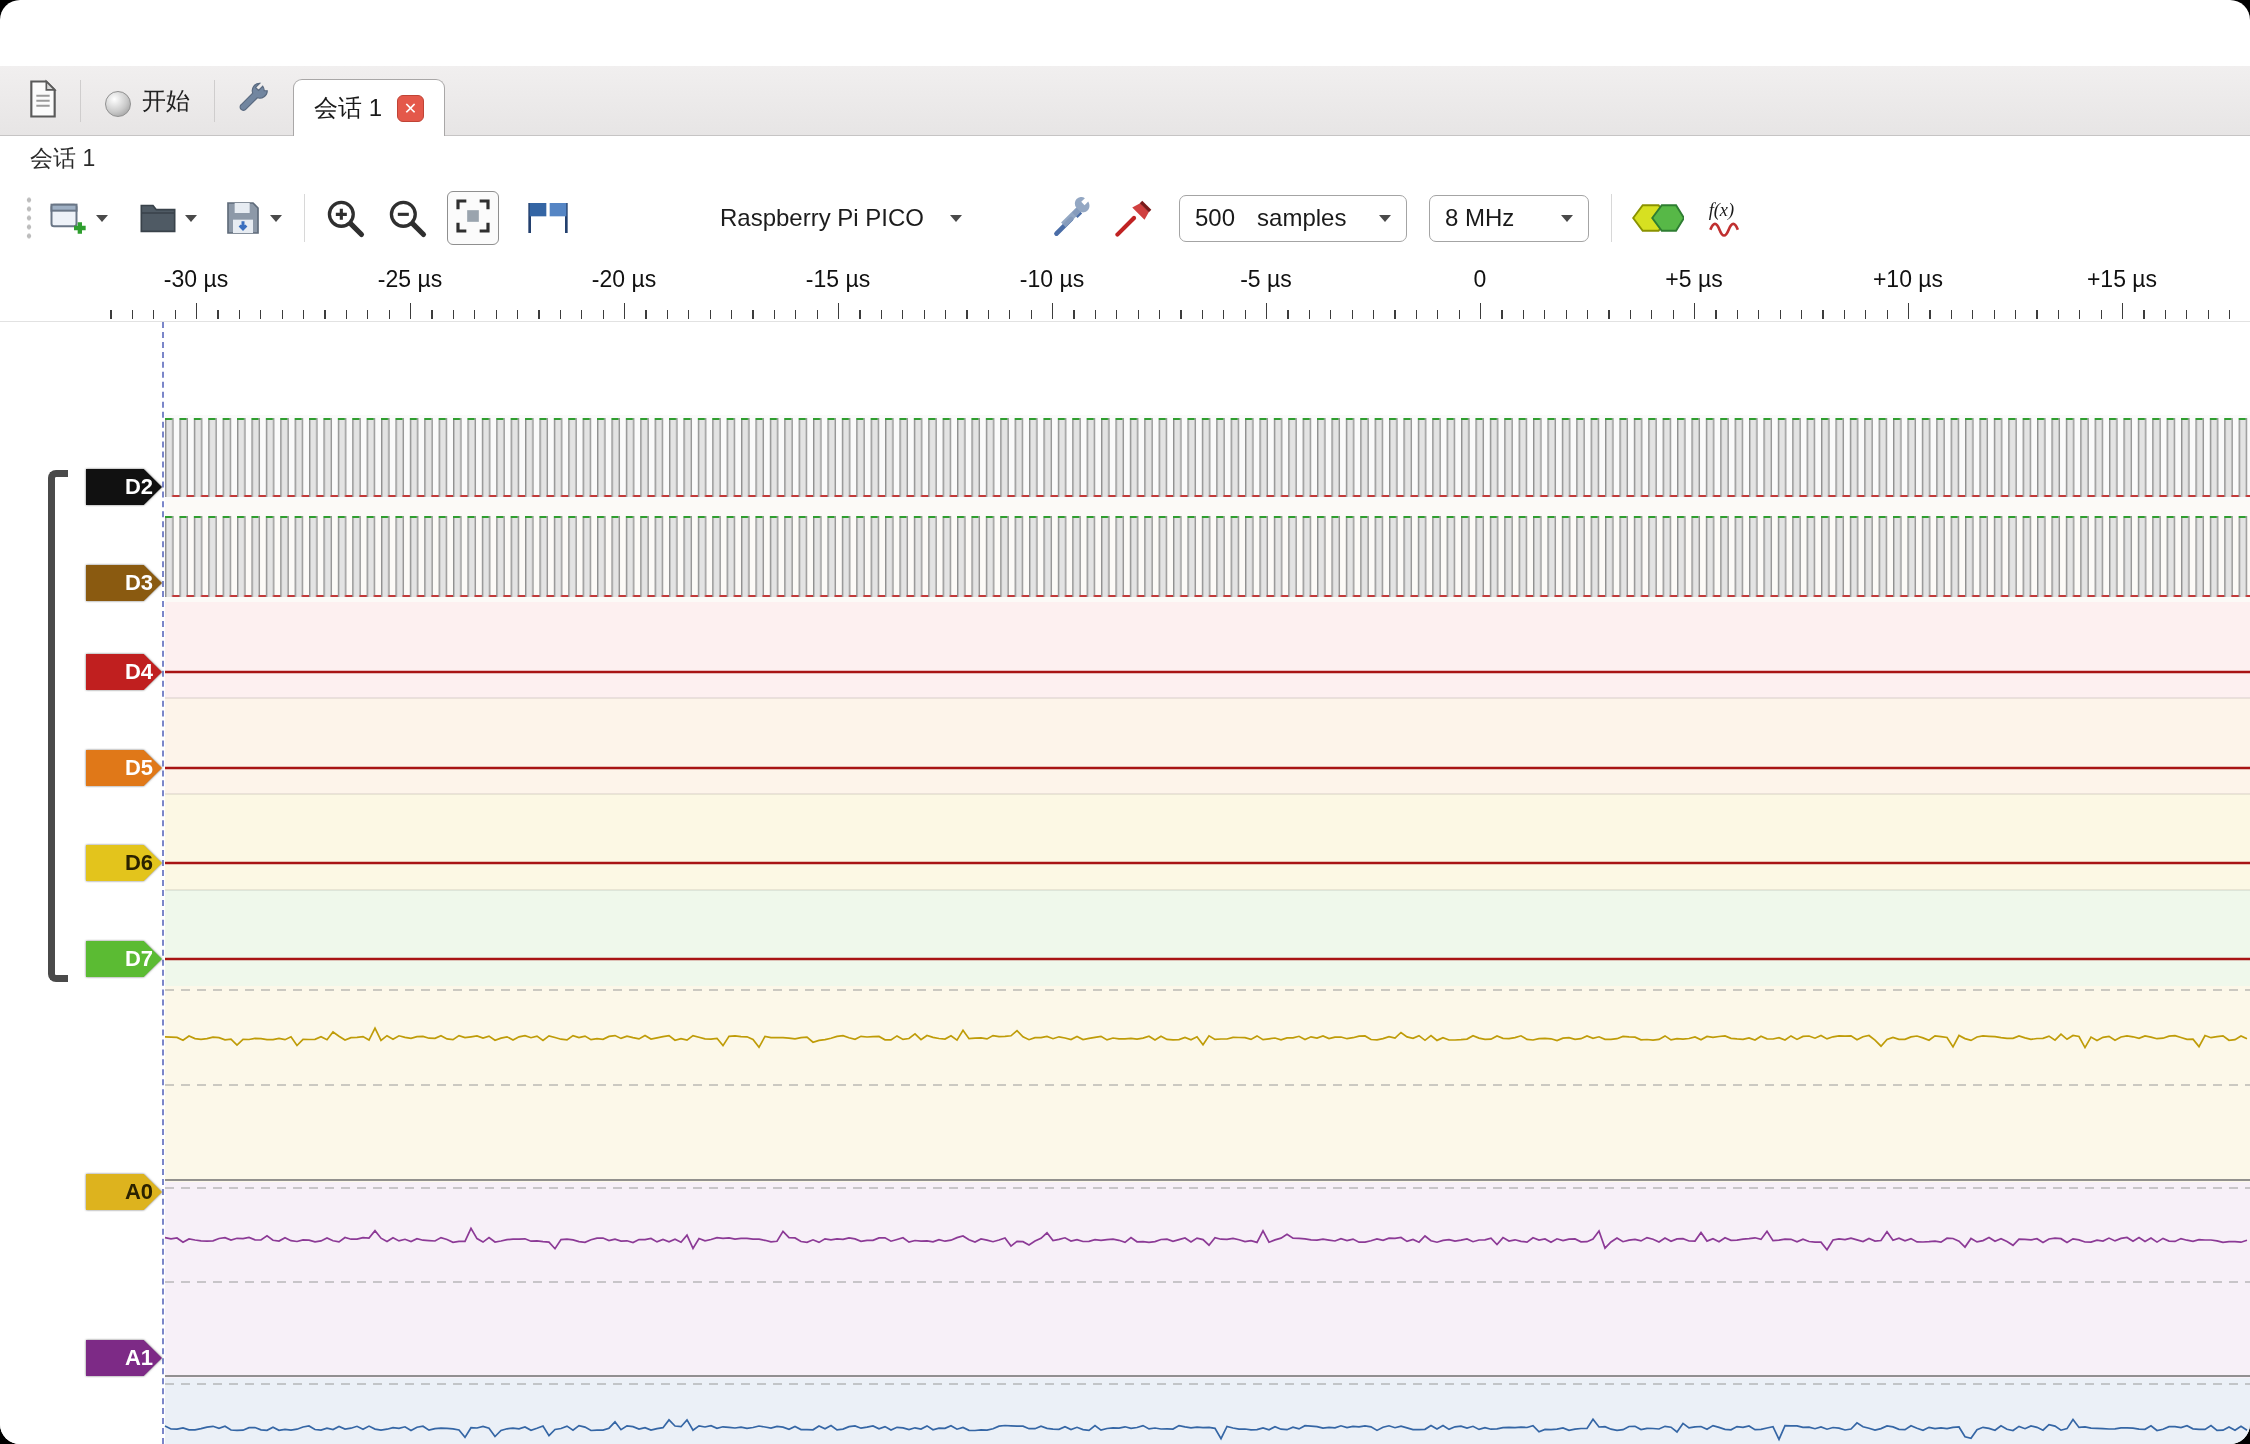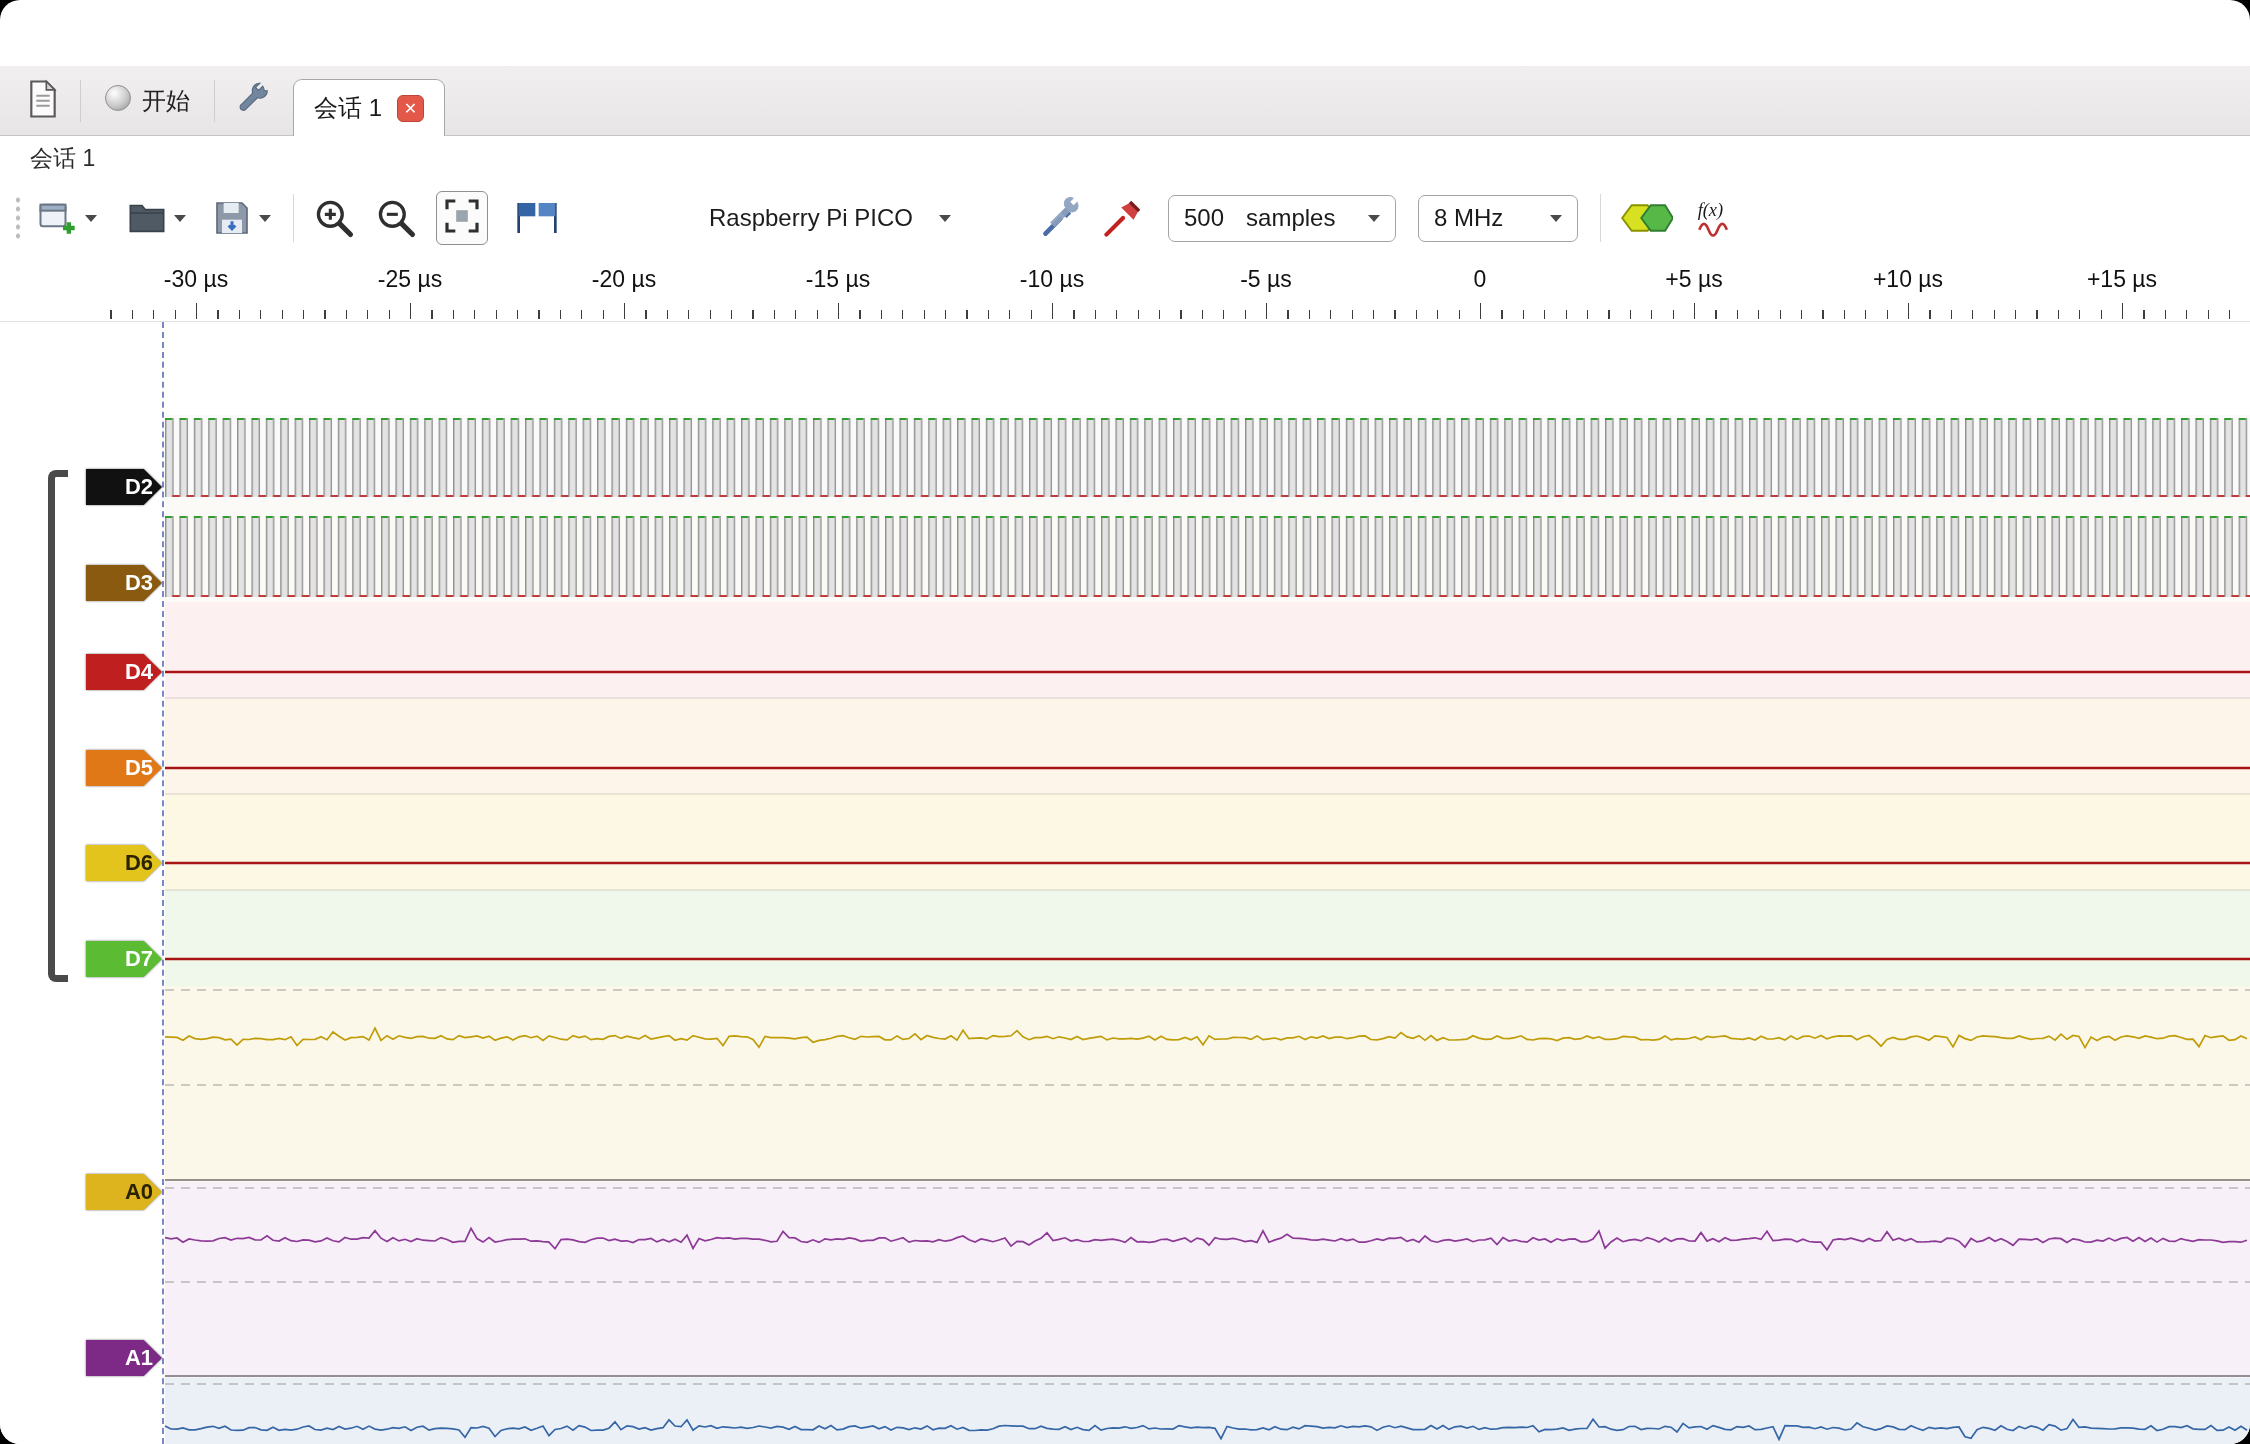--- a/index.html
+++ b/index.html
@@ -19,37 +19,37 @@
   .light.yellow{background:#febc2e;border:1px solid #d89e24;}
   .light.green{background:#28c840;border:1px solid #1faa34;}
   .title{text-align:center;line-height:64px;font-size:25px;font-weight:700;color:#333;}
 
   
   .tabbar{position:absolute;top:66px;left:0;right:0;height:70px;
     background:linear-gradient(#f1efef,#e7e5e5);border-bottom:1px solid #c6c4c4;
     display:flex;align-items:center;padding-left:20px;box-sizing:border-box;}
   .vsep{width:1px;height:42px;background:#cfcdcd;margin:0 14px;}
   .tb-icon-btn{background:none;border:none;padding:2px 6px;display:flex;align-items:center;cursor:default;}
-  .run-btn{display:flex;align-items:flex-start;gap:11px;background:none;border:none;font-size:24px;color:#222;
+  .run-btn{display:flex;align-items:flex-end;gap:11px;background:none;border:none;font-size:24px;color:#222;
     font-family:inherit;padding:2px 10px;}
   .run-ball{width:26px;height:26px;border-radius:50%;
     background:radial-gradient(circle at 35% 30%,#ffffff,#cacaca 55%,#8f8f8f);border:1px solid #909090;box-sizing:border-box;}
   .tab{margin-left:16px;align-self:flex-end;height:56px;display:flex;align-items:center;gap:15px;
     background:#fff;border:1px solid #a9a7a7;border-bottom:none;border-radius:9px 9px 0 0;
     padding:0 20px;font-size:24px;color:#1a1a1a;position:relative;top:1px;}
   .tab-close{width:27px;height:27px;border-radius:6px;background:#e4584a;border:1px solid #c04335;
     color:#fff;font-size:16px;font-weight:700;display:flex;align-items:center;justify-content:center;box-sizing:border-box;}
 
   
   .session-row{position:absolute;top:136px;left:0;right:0;height:44px;background:#fff;
     font-size:23px;color:#2a2a2a;display:flex;align-items:center;padding-left:30px;box-sizing:border-box;}
 
   
   .toolbar{position:absolute;top:180px;left:0;right:0;height:76px;background:#fff;
-    display:flex;align-items:center;padding-left:14px;box-sizing:border-box;}
+    display:flex;align-items:center;padding-left:25px;box-sizing:border-box;}
   .grip{width:8px;height:46px;
     background-image:radial-gradient(circle,#bdbdbd 2px,transparent 2.6px);
     background-size:8px 9px;background-position:center;}
   .tool-btn{display:flex;align-items:center;gap:7px;background:none;border:none;padding:4px;font-family:inherit;}
   .tool-btn svg{display:block;}
   .caret{width:0;height:0;border-left:6px solid transparent;border-right:6px solid transparent;
     border-top:7px solid #4a4a4a;}
   .tsep{width:1px;height:48px;background:#d8d8d8;}
   .zoom-fit-active{border:1.5px solid #8f8f8f;border-radius:6px;background:#fbfbfb;padding:4px 5px;}
   .device-select{display:flex;align-items:center;justify-content:center;gap:26px;width:380px;

